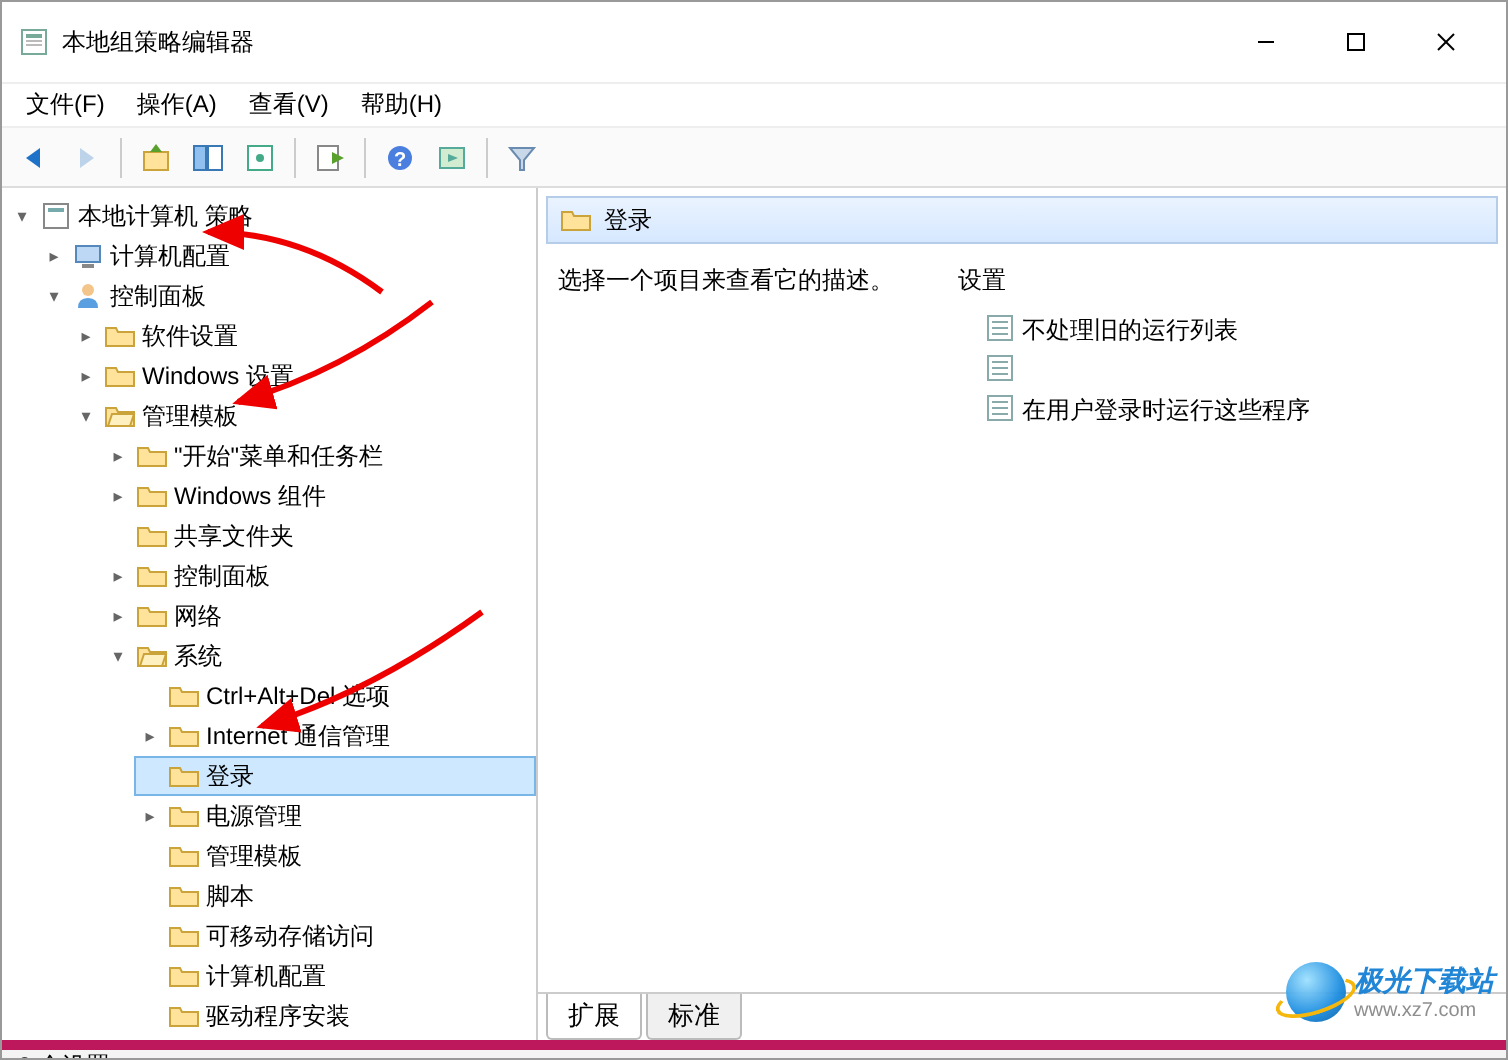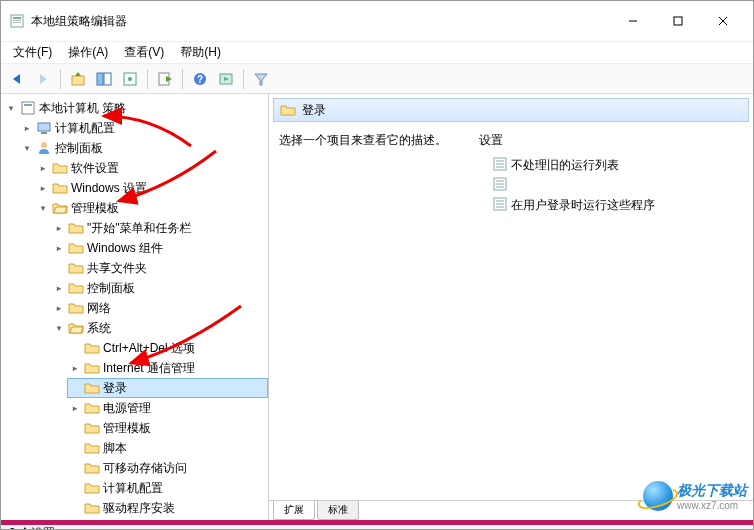--- a/index.html
+++ b/index.html
@@ -33,21 +33,21 @@
 .node-label { }
 
 .right-header { height:24px; background:linear-gradient(#eaf3ff,#d6e8ff); border:1px solid #b5cde8; margin:4px; display:flex; align-items:center; padding:0 6px; gap:6px; }
 .right-body { flex:1; display:flex; padding:6px 10px; }
 .desc-col { width:200px; padding-right:10px; }
 .settings-col { flex:1; }
 .settings-col h4 { font-weight:normal; font-size:12px; margin-bottom:8px; }
 .setting-row { display:flex; gap:4px; height:20px; padding-left:14px; }
 
 .tabs { position:absolute; bottom:0; left:4px; display:flex; }
-.tab { border:1px solid #bbb; border-top:none; padding:2px 10px; background:#f0f0f0; border-radius:0 0 3px 3px; margin-right:2px; font-size:10px; }
+.tab { border:1px solid #bbb; border-top:none; padding:2px 10px; background:#f0f0f0; border-radius:0 0 3px 3px; margin-right:2px; font-size:13px; }
 .tab.active { background:#fff; }
 .bs { border-top:1px solid #ccc; }
 
 .statusbar { height:22px; border-top:5px solid #be185d; display:flex; align-items:center; padding:0 8px; background:#f4f4f4; }
 
 
 .arrow { position:absolute; pointer-events:none; }
 .watermark { position:absolute; right:6px; bottom:18px; display:flex; align-items:center; gap:4px; opacity:0.95; }
 .watermark .globe { width:30px; height:30px; border-radius:50%; background:radial-gradient(circle at 35% 30%, #9fe1ff, #1c8de0 60%, #0a5aa0); position:relative; }
 .watermark .ring { position:absolute; width:42px; height:16px; border:2px solid #f5b400; border-radius:50%; top:10px; left:-6px; transform:rotate(-18deg); border-top-color:transparent; }

